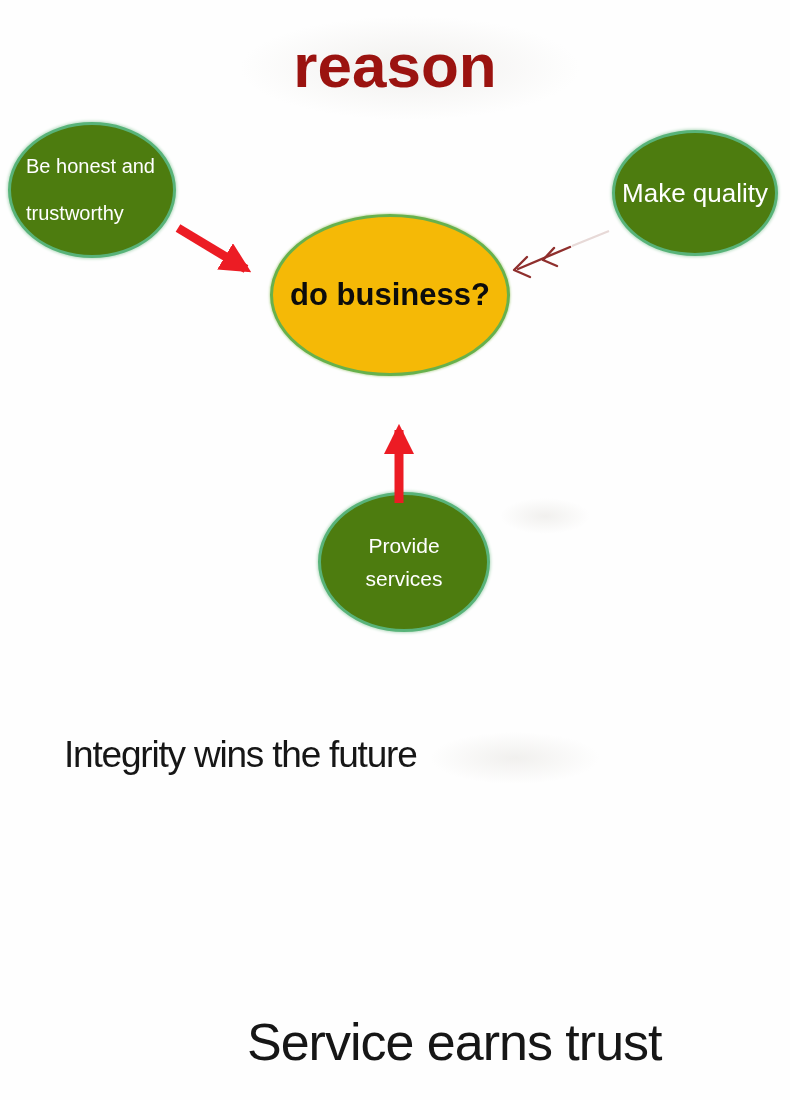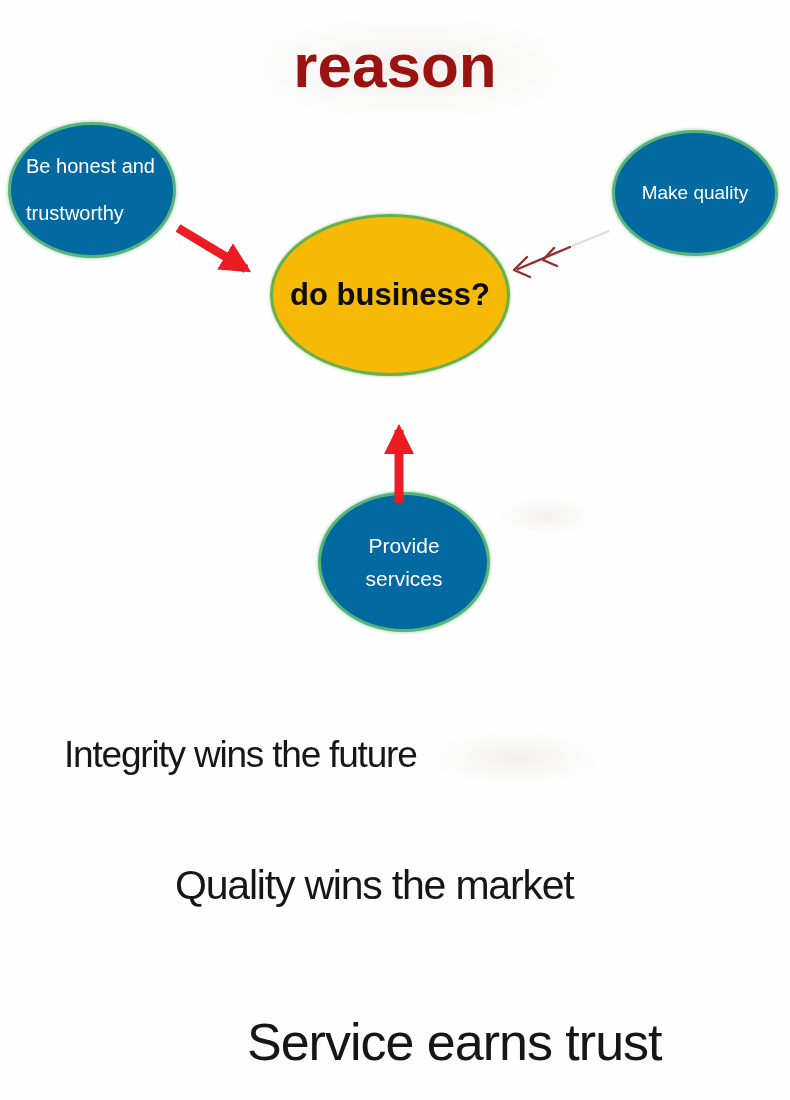--- a/index.html
+++ b/index.html
@@ -16,34 +16,34 @@
     position:absolute; top:30px; left:0; width:790px;
     text-align:center; font-size:62px; font-weight:700;
     color:#9b1310; letter-spacing:0px;
   }
   .ellipse {
     position:absolute; border-radius:50%;
     display:flex; flex-direction:column; align-items:center; justify-content:center;
     box-sizing:border-box;
   }
   .blue {
-    background:#0369a1;
+    background:#4d7c0f;
     border:3px solid #58b379;
     box-shadow:0 0 3px 1px #b9ddc3;
     color:#ffffff;
   }
   .yellow {
     background:#f5b906;
     border:3px solid #67b14c;
     box-shadow:0 0 2px 1px #cfe3b9;
     color:#0c0c0c;
     font-weight:bold;
   }
   .node-honest   { left:8px;   top:122px; width:168px; height:136px; align-items:flex-start; padding-left:15px; font-size:20px; gap:24px; }
-  .node-quality  { left:612px; top:130px; width:166px; height:126px; font-size:19px; }
+  .node-quality  { left:612px; top:130px; width:166px; height:126px; font-size:26px; }
   .node-business { left:270px; top:214px; width:240px; height:162px; font-size:31px; }
   .node-services { left:318px; top:492px; width:172px; height:140px; font-size:21px; gap:9px; }
   .node-line { display:block; }
   .arrows { position:absolute; left:0; top:0; width:790px; height:1100px; pointer-events:none; }
   .slogan { position:absolute; color:#161616; white-space:nowrap; }
   .slogan-1 { left:64px;  top:724px;  font-size:37px; letter-spacing:-1.2px;margin-top:10px; }
   .slogan-2 { left:175px; top:862px;  font-size:41px; letter-spacing:-1.2px; }
   .slogan-3 { left:247px; top:1012px; font-size:52px; letter-spacing:-1px; }
 </style>
 </head>
@@ -88,16 +88,15 @@
 
     <g stroke="#8f2f2d" stroke-width="2.4" fill="none" stroke-linecap="round" stroke-linejoin="round">
       <line x1="570" y1="247" x2="518" y2="269"></line>
       <polyline points="527,257 514,270 530,277"></polyline>
       <polyline points="554,248 543,260 557,266"></polyline>
     </g>
     <line x1="609" y1="231" x2="572" y2="246" stroke="#e7d9d7" stroke-width="2"></line>
   </svg>
 
   <div class="slogan slogan-1">Integrity wins the future</div>
-  <div class="slogan slogan-2">Quality wins the market</div>
   <div class="slogan slogan-3">Service earns trust</div>
 
 </div>
 
 </body></html>

